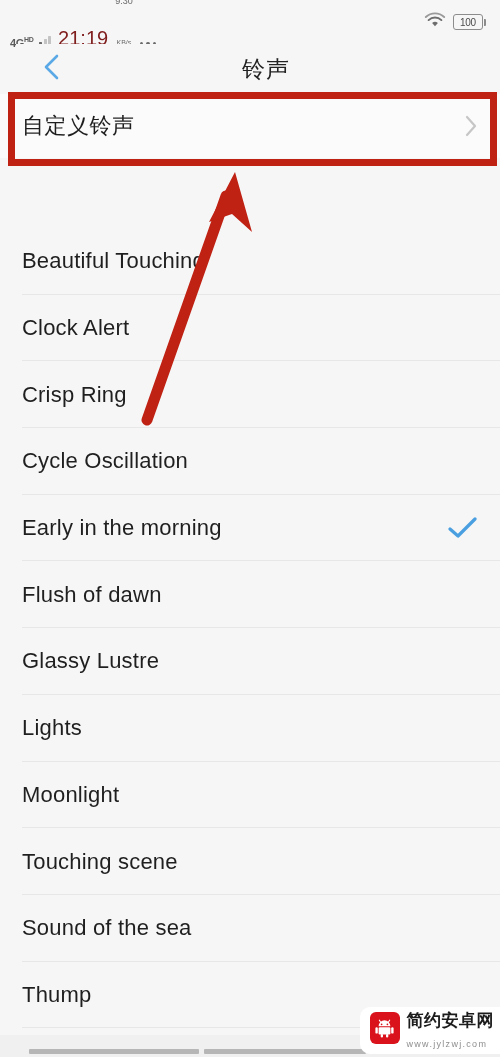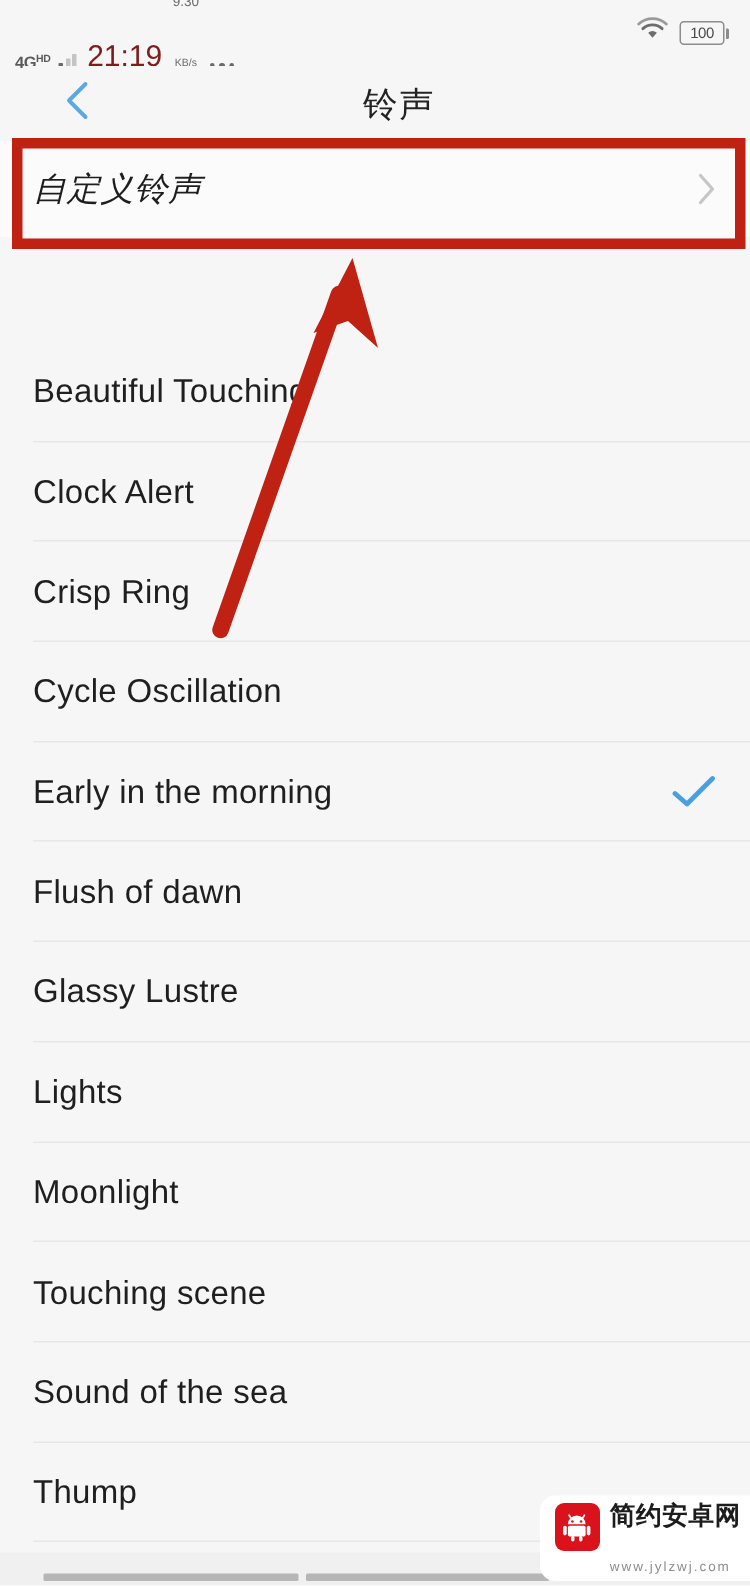--- a/index.html
+++ b/index.html
@@ -166,21 +166,20 @@
   }
   .custom-row .label {
     position: absolute;
     left: 22px; top: 0;
     height: 64px;
     display: flex;
     align-items: center;
     font-size: 22px;
     color: #1e1e1e;
     letter-spacing: 0.5px;
-    font-style: italic;
   }
   .chev-right {
     position: absolute;
     right: 22px; top: 0;
     height: 64px;
     display: flex;
     align-items: center;
   }
 
   
@@ -289,21 +288,21 @@
   .wm-name {
     font-size: 17px;
     font-weight: bold;
     color: #1c1c1c;
     letter-spacing: 0.5px;
   }
   .wm-url {
     font-size: 9px;
     color: #8e8e8e;
     letter-spacing: 1.3px;
-    margin-top: 21px;
+    margin-top: 11px;
   }
 
   
   .navbar {
     position: absolute;
     left: 0; bottom: 0;
     width: 500px;
     height: 22px;
     background: #f0f0f0;
     display: flex;

